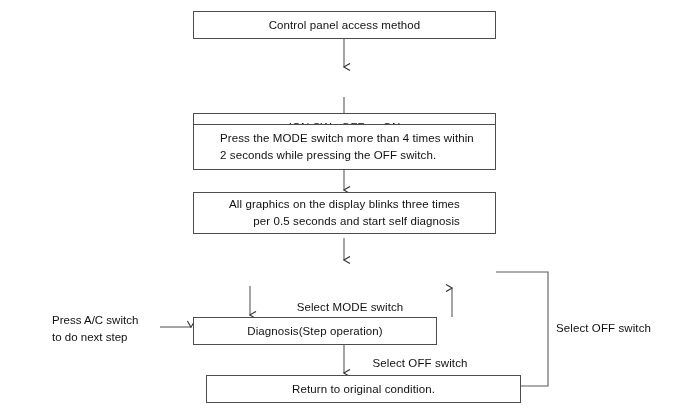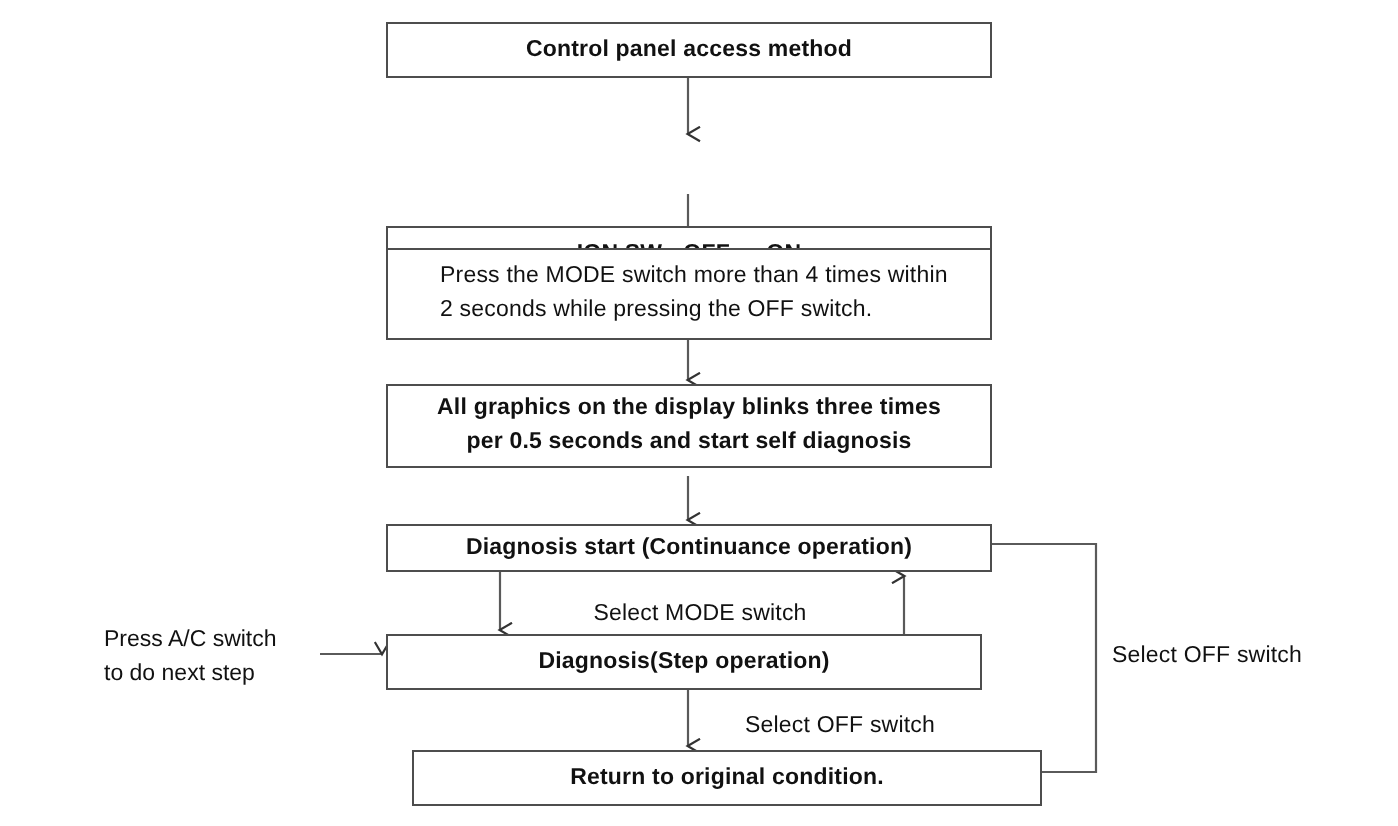--- a/index.html
+++ b/index.html
@@ -32,22 +32,21 @@
     background: #ffffff;
     display: flex;
     align-items: center;
     font-size: 11.5px;
     line-height: 17px;
     color: #111111;
     letter-spacing: 0.1px;
   }
   .node-box.center {
     justify-content: center;
-    text-align: center;
-    font-weight: bold;
+    text-align: right;
   }
   .node-box.left {
     justify-content: flex-start;
     text-align: left;
     padding-left: 26px;
   }
   .edge-label {
     position: absolute;
     font-size: 11.5px;
     line-height: 16px;
@@ -118,25 +117,22 @@
   <div class="node-box left" style="left:193px; top:124px; width:303px; height:46px; white-space:pre-line;">
     <span>Press the MODE switch more than 4 times within
 2 seconds while pressing the OFF switch.</span>
   </div>
 
   <div class="node-box center" style="left:193px; top:192px; width:303px; height:42px; white-space:pre-line;">
     <span>All graphics on the display blinks three times
 per 0.5 seconds and start self diagnosis</span>
   </div>
 
-  <div class="node-box center" style="left:193px; top:262px; width:303px; height:24px;">
-    <span>Diagnosis start (Continuance operation)</span>
-  </div>
 
-  <div class="node-box center" style="left:193px; top:317px; width:298px; height:28px;">
+  <div class="node-box center" style="left:193px; top:317px; width:244px; height:28px;">
     <span>Diagnosis(Step operation)</span>
   </div>
 
   <div class="node-box center" style="left:206px; top:375px; width:315px; height:28px;">
     <span>Return to original condition.</span>
   </div>
 
   <div class="edge-label centered" style="left:350px; top:299px;">Select MODE switch</div>
 
   <div class="edge-label centered" style="left:420px; top:355px;">Select OFF switch</div>

